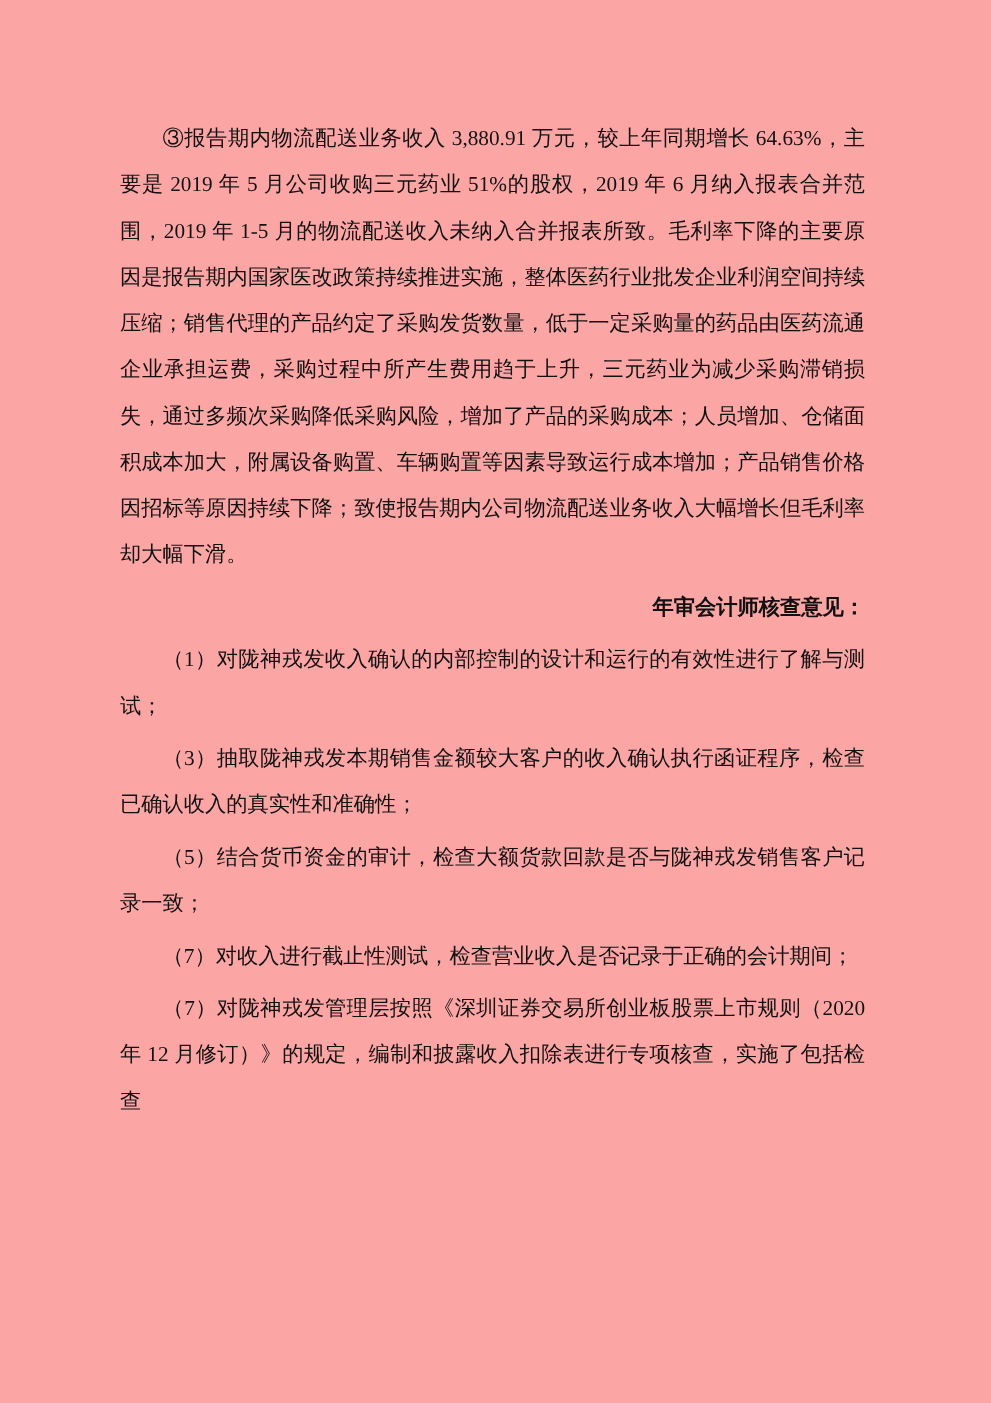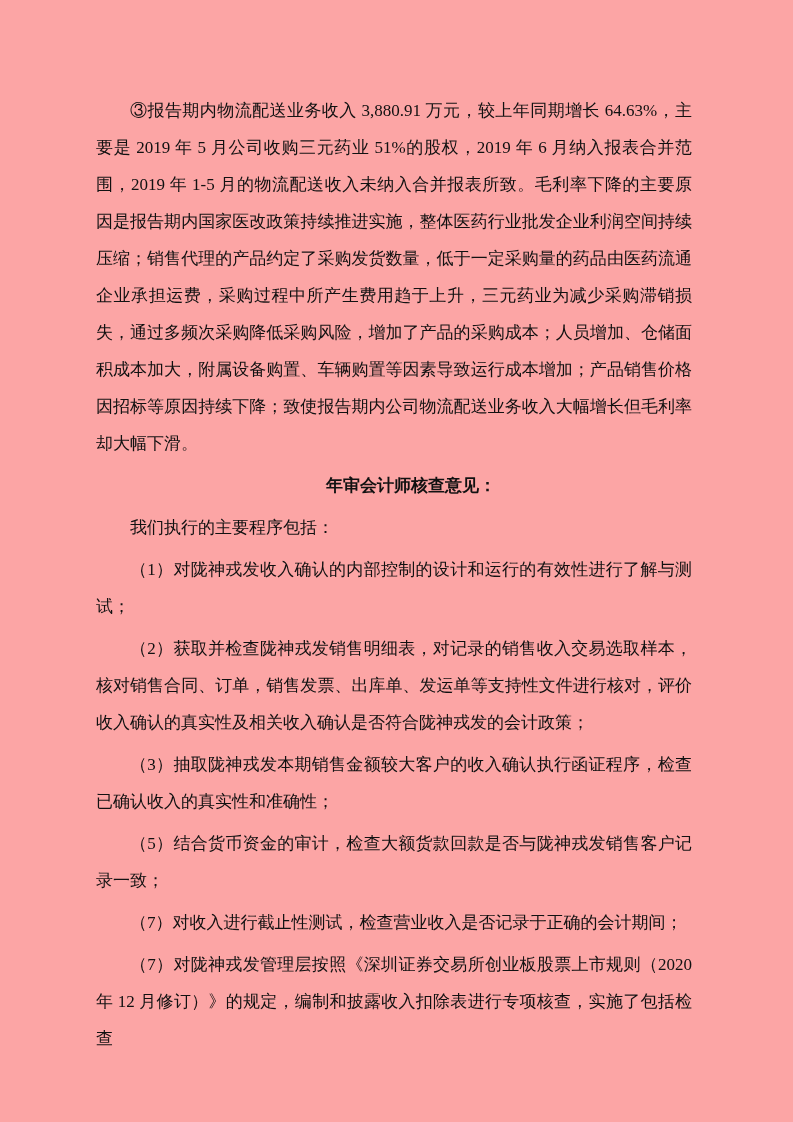--- a/index.html
+++ b/index.html
@@ -34,31 +34,29 @@
     margin: 0 0 5px 0;
     font-size: 17px;
     line-height: 37px;
     text-align: justify;
     text-justify: inter-ideograph;
     text-indent: 2em;
     word-break: break-all;
   }
   p.para.heading {
     font-weight: bold;
-    text-align: center;
+    text-align: right;
   }
 </style>
 </head>
 <body>
 
 <div class="page">
   <div class="content">
     <p class="para">③报告期内物流配送业务收入 3,880.91 万元，较上年同期增长 64.63%，主要是 2019 年 5 月公司收购三元药业 51%的股权，2019 年 6 月纳入报表合并范围，2019 年 1-5 月的物流配送收入未纳入合并报表所致。毛利率下降的主要原因是报告期内国家医改政策持续推进实施，整体医药行业批发企业利润空间持续压缩；销售代理的产品约定了采购发货数量，低于一定采购量的药品由医药流通企业承担运费，采购过程中所产生费用趋于上升，三元药业为减少采购滞销损失，通过多频次采购降低采购风险，增加了产品的采购成本；人员增加、仓储面积成本加大，附属设备购置、车辆购置等因素导致运行成本增加；产品销售价格因招标等原因持续下降；致使报告期内公司物流配送业务收入大幅增长但毛利率却大幅下滑。</p>
     <p class="para heading">年审会计师核查意见：</p>
-    <p class="para">我们执行的主要程序包括：</p>
     <p class="para">（1）对陇神戎发收入确认的内部控制的设计和运行的有效性进行了解与测试；</p>
-    <p class="para">（2）获取并检查陇神戎发销售明细表，对记录的销售收入交易选取样本，核对销售合同、订单，销售发票、出库单、发运单等支持性文件进行核对，评价收入确认的真实性及相关收入确认是否符合陇神戎发的会计政策；</p>
     <p class="para">（3）抽取陇神戎发本期销售金额较大客户的收入确认执行函证程序，检查已确认收入的真实性和准确性；</p>
     <p class="para">（5）结合货币资金的审计，检查大额货款回款是否与陇神戎发销售客户记录一致；</p>
     <p class="para">（7）对收入进行截止性测试，检查营业收入是否记录于正确的会计期间；</p>
     <p class="para">（7）对陇神戎发管理层按照《深圳证券交易所创业板股票上市规则（2020 年 12 月修订）》的规定，编制和披露收入扣除表进行专项核查，实施了包括检查</p>
   </div>
 </div>
 
 </body></html>

